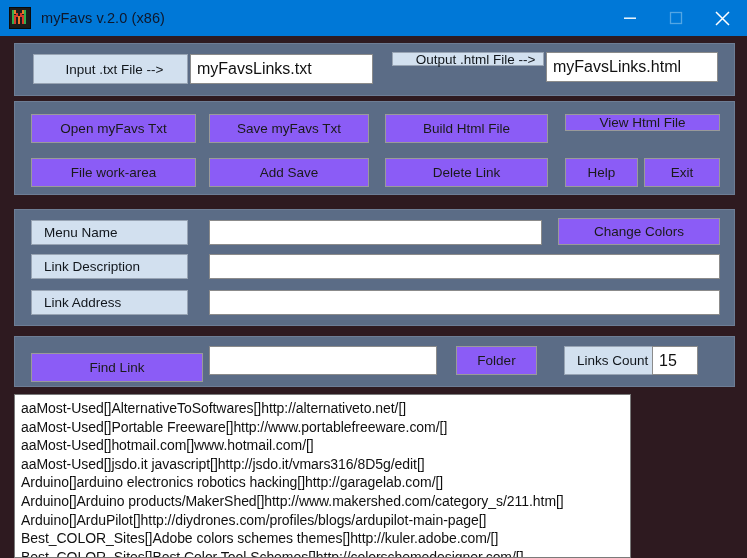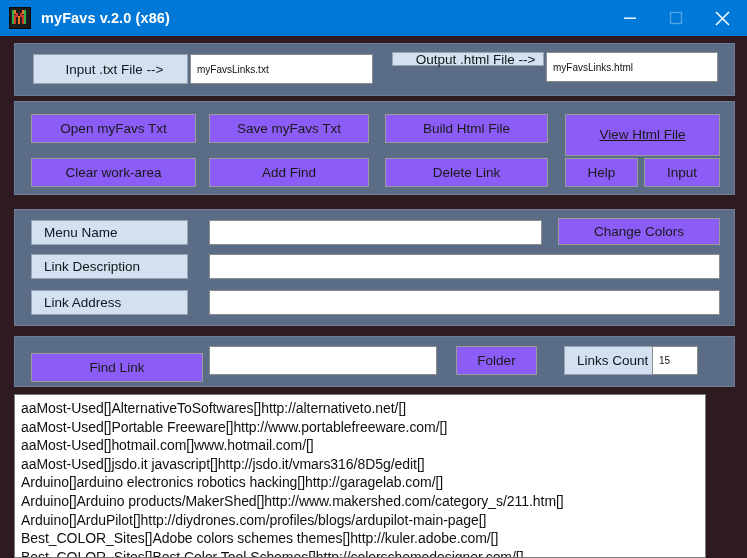--- a/index.html
+++ b/index.html
@@ -29,27 +29,26 @@
     width: 20px; height: 20px;
     margin-left: 9px;
     background: #1b1b1b;
     border: 1px solid #0a0a0a;
     display: block;
     flex: 0 0 auto;
     position: relative;
   }
   #app-icon svg { display: block; }
   #title-text {
-    color: #ffffff;
+    color: #0f172a;
     font-size: 14.5px;
     margin-left: 10px;
     letter-spacing: 0.1px;
     white-space: nowrap;
     flex: 1 1 auto;
-    font-weight: bold;
   }
   .winbtn {
     width: 46px; height: 36px;
     flex: 0 0 auto;
     display: flex;
     align-items: center;
     justify-content: center;
     color: #ffffff;
   }
   .winbtn.dim { color: #53a6e4; }
@@ -85,21 +84,21 @@
     padding: 0;
     line-height: 1;
   }
   .field {
     position: absolute;
     box-sizing: border-box;
     background: #ffffff;
     border: 1px solid #8b8b8b;
     color: #111111;
     font-family: "Liberation Sans", sans-serif;
-    font-size: 10px;
+    font-size: 16px;
     display: flex;
     align-items: center;
     padding-left: 6px;
     white-space: nowrap;
     overflow: hidden;
   }
   .label-box {
     position: absolute;
     box-sizing: border-box;
     background: #d2e0ef;
@@ -116,21 +115,21 @@
   
   #lbl-input   { left: 18px;  top: 10px; width: 155px; height: 30px; justify-content: center; padding-left: 8px; }
   #fld-input   { left: 175px; top: 10px; width: 183px; height: 30px; }
   #lbl-output  { left: 377px; top: 8px;  width: 152px; height: 14px; justify-content: center; padding-left: 15px; }
   #fld-output  { left: 531px; top: 8px;  width: 172px; height: 30px; }
 
   
   #btn-open    { left: 16px;  top: 12px; width: 165px; height: 29px; }
   #btn-save    { left: 194px; top: 12px; width: 160px; height: 29px; }
   #btn-build   { left: 370px; top: 12px; width: 163px; height: 29px; }
-  #btn-view    { left: 550px; top: 12px; width: 155px; height: 42px; text-decoration: underline; }
+  #btn-view    { left: 550px; top: 12px; width: 155px; height: 17px; }
   #btn-clear   { left: 16px;  top: 56px; width: 165px; height: 29px; }
   #btn-addlink { left: 194px; top: 56px; width: 160px; height: 29px; }
   #btn-dellink { left: 370px; top: 56px; width: 163px; height: 29px; }
   #btn-help    { left: 550px; top: 56px; width: 73px;  height: 29px; }
   #btn-exit    { left: 629px; top: 56px; width: 76px;  height: 29px; }
 
   
   #lbl-menuname  { left: 16px;  top: 10px; width: 157px; height: 25px; }
   #fld-menuname  { left: 194px; top: 10px; width: 333px; height: 25px; }
   #btn-colors    { left: 543px; top: 8px;  width: 162px; height: 27px; }
@@ -143,21 +142,21 @@
   #btn-find      { left: 16px;  top: 16px;  width: 172px; height: 29px; }
   #fld-find      { left: 194px; top: 9px;  width: 228px; height: 29px; }
   #btn-folder    { left: 441px; top: 9px;  width: 81px;  height: 29px; }
   #lbl-count     { left: 549px; top: 9px;  width: 109px; height: 29px; justify-content: center; padding-left: 0; }
   #fld-count     { left: 637px; top: 9px;  width: 46px;  height: 29px; }
 
   
   #workarea {
     position: absolute;
     left: 14px; top: 394px;
-    width: 692px; height: 164px;
+    width: 617px; height: 164px;
     box-sizing: border-box;
     background: #ffffff;
     border: 1px solid #7a7a7a;
     overflow: hidden;
     padding: 4px 0 0 6px;
   }
   .link-line {
     font-family: "Liberation Sans", sans-serif;
     font-size: 14px;
     line-height: 18.6px;
@@ -207,25 +206,25 @@
   <div class="field" id="fld-input">myFavsLinks.txt</div>
   <div class="label-box" id="lbl-output">Output .html File --&gt;</div>
   <div class="field" id="fld-output">myFavsLinks.html</div>
 </div>
 
 <div class="panel" id="panel-actions">
   <div class="btn" id="btn-open">Open myFavs Txt</div>
   <div class="btn" id="btn-save">Save myFavs Txt</div>
   <div class="btn" id="btn-build">Build Html File</div>
   <div class="btn" id="btn-view">View Html File</div>
-  <div class="btn" id="btn-clear">Clear work-area</div>
-  <div class="btn" id="btn-addlink">Add Find</div>
+  <div class="btn" id="btn-clear">File work-area</div>
+  <div class="btn" id="btn-addlink">Add Save</div>
   <div class="btn" id="btn-dellink">Delete Link</div>
   <div class="btn" id="btn-help">Help</div>
-  <div class="btn" id="btn-exit">Input</div>
+  <div class="btn" id="btn-exit">Exit</div>
 </div>
 
 <div class="panel" id="panel-fields">
   <div class="label-box" id="lbl-menuname">Menu Name</div>
   <div class="field" id="fld-menuname"></div>
   <div class="btn" id="btn-colors">Change Colors</div>
   <div class="label-box" id="lbl-linkdesc">Link Description</div>
   <div class="field" id="fld-linkdesc"></div>
   <div class="label-box" id="lbl-linkaddr">Link Address</div>
   <div class="field" id="fld-linkaddr"></div>

